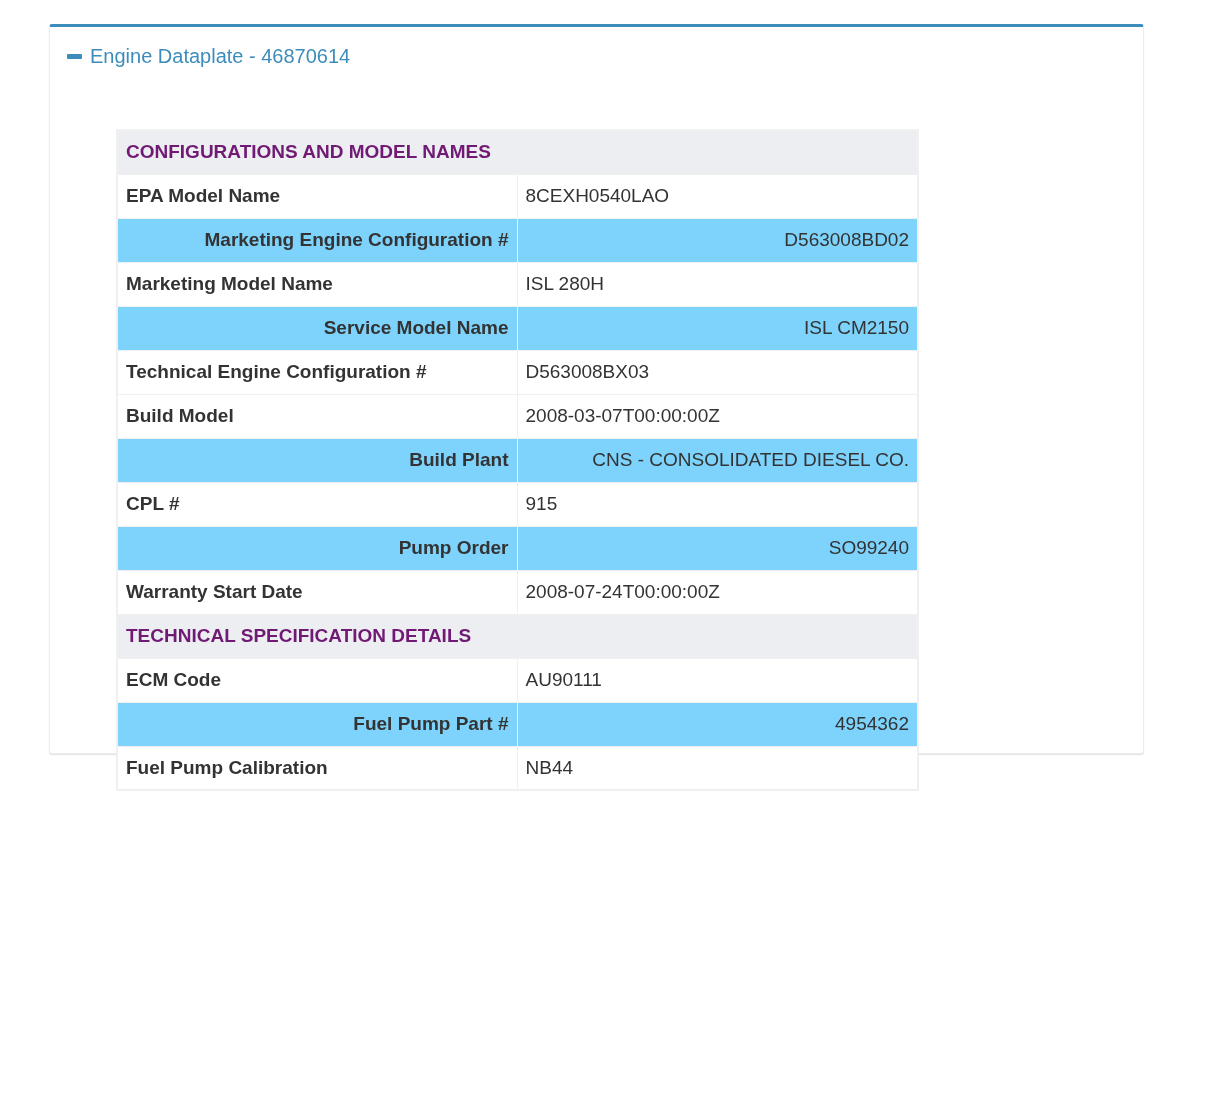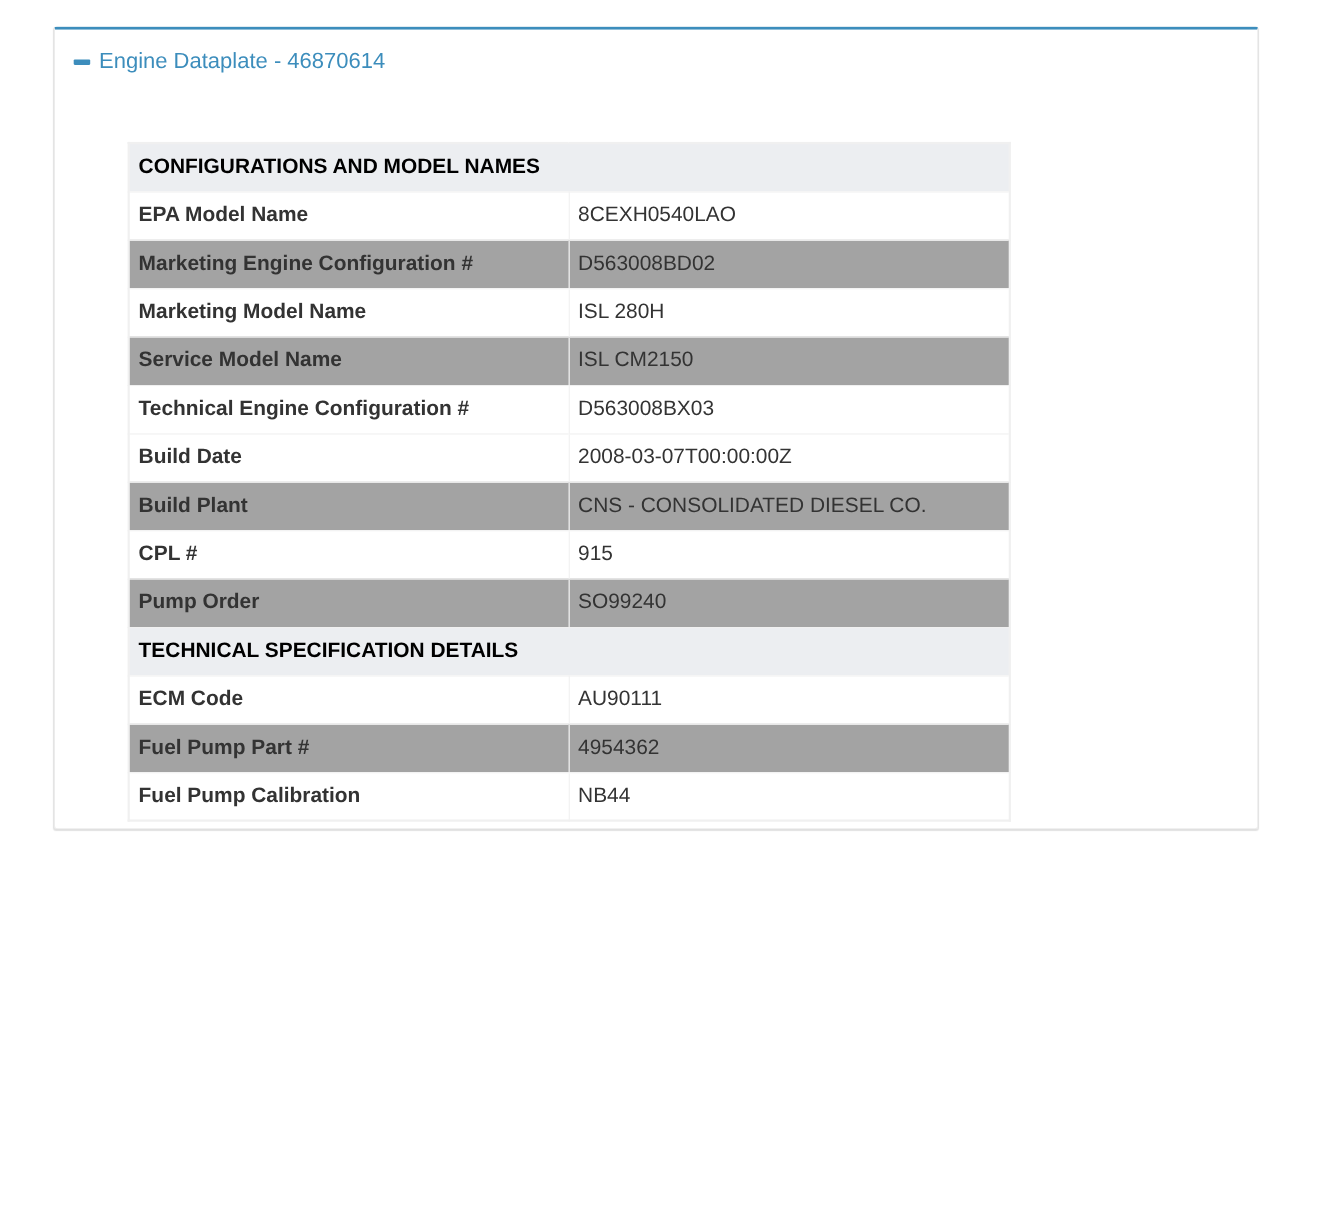--- a/index.html
+++ b/index.html
@@ -12,22 +12,22 @@
     .card-header { position:absolute; left:17px; top:18px; display:flex; align-items:center; cursor:pointer; }
     .minus-icon { width:15px; height:5px; background:#3c8dbc; border-radius:1px; margin-right:8px; }
     .card-title { color:#3c8dbc; font-size:20px; }
     table.dp {
       position:absolute; left:66px; top:102px; width:803px;
       border-collapse:collapse; border:2px solid #f0f0f0; font-size:19px;
     }
     table.dp td { height:44px; padding:0 8px; border-top:1px solid #f0f0f0; box-sizing:border-box; }
     table.dp td.lbl { width:400px; font-weight:bold; color:#333; border-right:1px solid #f0f0f0; }
     table.dp td.val { color:#333; }
-    table.dp tr.section td { background:#eceef1; font-weight:bold; color:#000000; }
-    table.dp tr.odd td { background:#a3a3a3; }
+    table.dp tr.section td { background:#eceef1; font-weight:bold; color:#701a75; }
+    table.dp tr.odd td { background:#7dd3fc;text-align:right; }
     table.dp tr.even td { background:#ffffff; }
   </style>
 </head>
 <body>
 
 <div class="card">
   <div class="card-header">
     <span class="minus-icon"></span>
     <span class="card-title">Engine Dataplate - 46870614</span>
   </div>
@@ -52,34 +52,38 @@
       <tr class="odd">
           <td class="lbl">Service Model Name</td>
           <td class="val">ISL CM2150</td>
         </tr>
       <tr class="even">
           <td class="lbl">Technical Engine Configuration #</td>
           <td class="val">D563008BX03</td>
         </tr>
 
       <tr class="even">
-          <td class="lbl">Build Date</td>
+          <td class="lbl">Build Model</td>
           <td class="val">2008-03-07T00:00:00Z</td>
         </tr>
       <tr class="odd">
           <td class="lbl">Build Plant</td>
           <td class="val">CNS - CONSOLIDATED DIESEL CO.</td>
         </tr>
       <tr class="even">
           <td class="lbl">CPL #</td>
           <td class="val">915</td>
         </tr>
       <tr class="odd">
           <td class="lbl">Pump Order</td>
           <td class="val">SO99240</td>
+        </tr>
+      <tr class="even">
+          <td class="lbl">Warranty Start Date</td>
+          <td class="val">2008-07-24T00:00:00Z</td>
         </tr>
 
       <tr class="section">
           <td colspan="2">TECHNICAL SPECIFICATION DETAILS</td>
         </tr>
       <tr class="even">
           <td class="lbl">ECM Code</td>
           <td class="val">AU90111</td>
         </tr>
       <tr class="odd">

